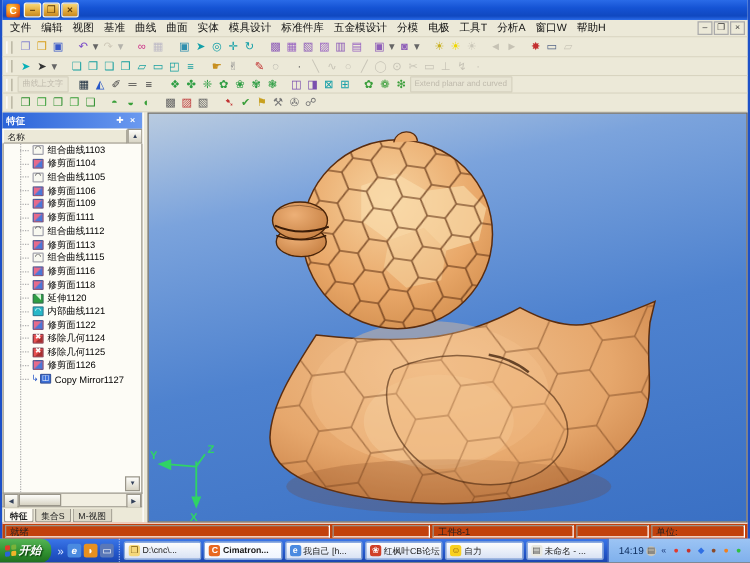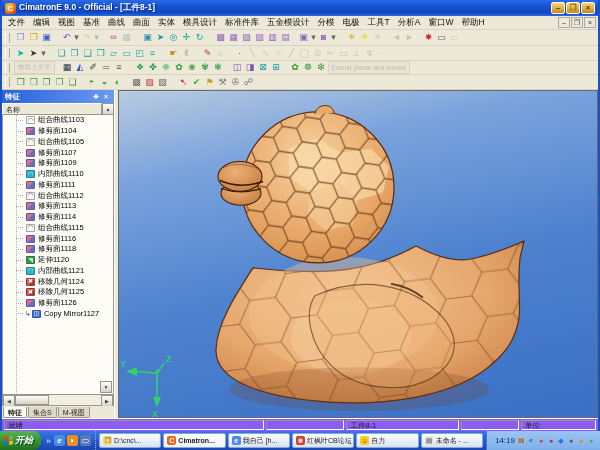--- a/index.html
+++ b/index.html
@@ -62,21 +62,21 @@
   .htrack{flex:1;}
   .ptabs{height:12px;display:flex;align-items:stretch;background:#ece9d8;padding:1px 0 0 1px;gap:1px;}
   .ptab{font-size:7px;color:#222;padding:1px 4px 0 4px;background:#ddd9c8;border:1px solid #9a968a;border-top:none;
     border-radius:0 0 2px 2px;white-space:nowrap;}
   .ptab.active{background:#fdfbf4;font-weight:bold;}
   .splitter{width:4px;background:#ece9d8;border-left:1px solid #fff;}
   .viewport{flex:1;position:relative;border:1px solid #6a6a6a;
     background:linear-gradient(168deg,#b9cbe0 0%,#7ba3dc 22%,#4e82cf 55%,#3a70c4 100%);}
   .viewport svg{position:absolute;inset:0;}
   
-  .statusbar{height:13px;display:flex;gap:2px;background:#8b5cf6;padding:1px 2px;border-top:1px solid #fff;}
+  .statusbar{height:13px;display:flex;gap:2px;background:#c2410c;padding:1px 2px;border-top:1px solid #fff;}
   .scell{border:1px solid;border-color:#9a968a #fff #fff #9a968a;font-size:7.5px;color:#222;
     padding:0 3px;white-space:nowrap;overflow:hidden;line-height:9px;}
   
   .taskbar{position:absolute;left:0;right:0;bottom:0;height:19px;display:flex;align-items:stretch;
     background:linear-gradient(180deg,#3a76e8 0%,#2458cc 55%,#1a46b0 100%);}
   .startbtn{flex:0 0 auto;display:flex;align-items:center;gap:2px;padding:0 8px 0 4px;
     background:linear-gradient(180deg,#55b555 0%,#2f8f2f 60%,#1f701f 100%);
     border-radius:0 8px 8px 0;color:#fff;font-size:9px;font-weight:bold;font-style:italic;
     text-shadow:1px 1px 1px #0a3a0a;}
   .flag{width:9px;height:9px;display:grid;grid-template-columns:4px 4px;grid-template-rows:4px 4px;gap:1px;transform:skewY(-6deg);}
@@ -98,21 +98,20 @@
   .clock{font-size:8px;color:#0a2a5a;margin-left:2px;white-space:nowrap;}
 </style>
 </head>
 <body>
 
 <div class="screen">
   <div class="app">
 
     <div class="titlebar">
       <span class="appicon">C</span>
-      <span class="title">CimatronE 9.0 - Official - [工件8-1]</span>
       <span class="winbtns">
 
       <span class="wbtn">–</span>
           <span class="wbtn">❐</span>
           <span class="wbtn">×</span>
         </span>
     </div>
 
     <div class="menubar">
       <span class="menu-items">
@@ -582,132 +581,124 @@
 
             <div class="titem">
               <span class="twig"></span>
               <span class="tpre"></span>
               <span class="ticon" style="background: rgb(248, 248, 240);">
                 <i style="color: rgb(51, 51, 51);">◠</i>
               </span>
               <span class="tlabel">组合曲线1105</span>
             </div>
 
-
             <div class="titem">
               <span class="twig"></span>
               <span class="tpre"></span>
               <span class="ticon" style="background: linear-gradient(135deg, rgb(232, 106, 138) 45%, rgb(74, 120, 216) 55%);">
                 <i style="color: rgb(255, 255, 255);"></i>
               </span>
-              <span class="tlabel">修剪面1107</span>
-            </div>
+              <span class="tlabel">修剪面1106</span>
+            </div>
+
 
 
             <div class="titem">
               <span class="twig"></span>
               <span class="tpre"></span>
               <span class="ticon" style="background: linear-gradient(135deg, rgb(232, 106, 138) 45%, rgb(74, 120, 216) 55%);">
                 <i style="color: rgb(255, 255, 255);"></i>
               </span>
               <span class="tlabel">修剪面1109</span>
             </div>
 
+
+            <div class="titem">
+              <span class="twig"></span>
+              <span class="tpre"></span>
+              <span class="ticon" style="background: linear-gradient(135deg, rgb(232, 106, 138) 45%, rgb(74, 120, 216) 55%);">
+                <i style="color: rgb(255, 255, 255);"></i>
+              </span>
+              <span class="tlabel">修剪面1111</span>
+            </div>
+
+            <div class="titem">
+              <span class="twig"></span>
+              <span class="tpre"></span>
+              <span class="ticon" style="background: rgb(248, 248, 240);">
+                <i style="color: rgb(51, 51, 51);">◠</i>
+              </span>
+              <span class="tlabel">组合曲线1112</span>
+            </div>
+
+            <div class="titem">
+              <span class="twig"></span>
+              <span class="tpre"></span>
+              <span class="ticon" style="background: linear-gradient(135deg, rgb(232, 106, 138) 45%, rgb(74, 120, 216) 55%);">
+                <i style="color: rgb(255, 255, 255);"></i>
+              </span>
+              <span class="tlabel">修剪面1113</span>
+            </div>
+
+
+            <div class="titem">
+              <span class="twig"></span>
+              <span class="tpre"></span>
+              <span class="ticon" style="background: rgb(248, 248, 240);">
+                <i style="color: rgb(51, 51, 51);">◠</i>
+              </span>
+              <span class="tlabel">组合曲线1115</span>
+            </div>
+
+            <div class="titem">
+              <span class="twig"></span>
+              <span class="tpre"></span>
+              <span class="ticon" style="background: linear-gradient(135deg, rgb(232, 106, 138) 45%, rgb(74, 120, 216) 55%);">
+                <i style="color: rgb(255, 255, 255);"></i>
+              </span>
+              <span class="tlabel">修剪面1116</span>
+            </div>
+
+
+            <div class="titem">
+              <span class="twig"></span>
+              <span class="tpre"></span>
+              <span class="ticon" style="background: linear-gradient(135deg, rgb(232, 106, 138) 45%, rgb(74, 120, 216) 55%);">
+                <i style="color: rgb(255, 255, 255);"></i>
+              </span>
+              <span class="tlabel">修剪面1118</span>
+            </div>
+
+
+            <div class="titem">
+              <span class="twig"></span>
+              <span class="tpre"></span>
+              <span class="ticon" style="background: rgb(47, 158, 68);">
+                <i style="color: rgb(216, 248, 216);">◥</i>
+              </span>
+              <span class="tlabel">延伸1120</span>
+            </div>
+
             <div class="titem">
               <span class="twig"></span>
               <span class="tpre"></span>
               <span class="ticon" style="background: rgb(40, 184, 200);">
                 <i style="color: rgb(255, 255, 255);">◠</i>
               </span>
-              <span class="tlabel">内部曲线1110</span>
+              <span class="tlabel">内部曲线1121</span>
             </div>
 
             <div class="titem">
               <span class="twig"></span>
               <span class="tpre"></span>
               <span class="ticon" style="background: linear-gradient(135deg, rgb(232, 106, 138) 45%, rgb(74, 120, 216) 55%);">
                 <i style="color: rgb(255, 255, 255);"></i>
               </span>
-              <span class="tlabel">修剪面1111</span>
-            </div>
-
-            <div class="titem">
-              <span class="twig"></span>
-              <span class="tpre"></span>
-              <span class="ticon" style="background: rgb(248, 248, 240);">
-                <i style="color: rgb(51, 51, 51);">◠</i>
-              </span>
-              <span class="tlabel">组合曲线1112</span>
-            </div>
-
-            <div class="titem">
-              <span class="twig"></span>
-              <span class="tpre"></span>
-              <span class="ticon" style="background: linear-gradient(135deg, rgb(232, 106, 138) 45%, rgb(74, 120, 216) 55%);">
-                <i style="color: rgb(255, 255, 255);"></i>
-              </span>
-              <span class="tlabel">修剪面1113</span>
-            </div>
-
-            <div class="titem">
-              <span class="twig"></span>
-              <span class="tpre"></span>
-              <span class="ticon" style="background: linear-gradient(135deg, rgb(232, 106, 138) 45%, rgb(74, 120, 216) 55%);">
-                <i style="color: rgb(255, 255, 255);"></i>
-              </span>
-              <span class="tlabel">修剪面1114</span>
-            </div>
-
-            <div class="titem">
-              <span class="twig"></span>
-              <span class="tpre"></span>
-              <span class="ticon" style="background: rgb(248, 248, 240);">
-                <i style="color: rgb(51, 51, 51);">◠</i>
-              </span>
-              <span class="tlabel">组合曲线1115</span>
-            </div>
-
-            <div class="titem">
-              <span class="twig"></span>
-              <span class="tpre"></span>
-              <span class="ticon" style="background: linear-gradient(135deg, rgb(232, 106, 138) 45%, rgb(74, 120, 216) 55%);">
-                <i style="color: rgb(255, 255, 255);"></i>
-              </span>
-              <span class="tlabel">修剪面1116</span>
-            </div>
-
-
-            <div class="titem">
-              <span class="twig"></span>
-              <span class="tpre"></span>
-              <span class="ticon" style="background: linear-gradient(135deg, rgb(232, 106, 138) 45%, rgb(74, 120, 216) 55%);">
-                <i style="color: rgb(255, 255, 255);"></i>
-              </span>
-              <span class="tlabel">修剪面1118</span>
-            </div>
-
-
-            <div class="titem">
-              <span class="twig"></span>
-              <span class="tpre"></span>
-              <span class="ticon" style="background: rgb(47, 158, 68);">
-                <i style="color: rgb(216, 248, 216);">◥</i>
-              </span>
-              <span class="tlabel">延伸1120</span>
-            </div>
-
-            <div class="titem">
-              <span class="twig"></span>
-              <span class="tpre"></span>
-              <span class="ticon" style="background: rgb(40, 184, 200);">
-                <i style="color: rgb(255, 255, 255);">◠</i>
-              </span>
-              <span class="tlabel">内部曲线1121</span>
-            </div>
-
+              <span class="tlabel">修剪面1122</span>
+            </div>
 
 
             <div class="titem">
               <span class="twig"></span>
               <span class="tpre"></span>
               <span class="ticon" style="background: linear-gradient(135deg, rgb(232, 80, 80) 55%, rgb(168, 48, 48) 45%);">
                 <i style="color: rgb(255, 255, 255);">✖</i>
               </span>
               <span class="tlabel">移除几何1124</span>
             </div>

